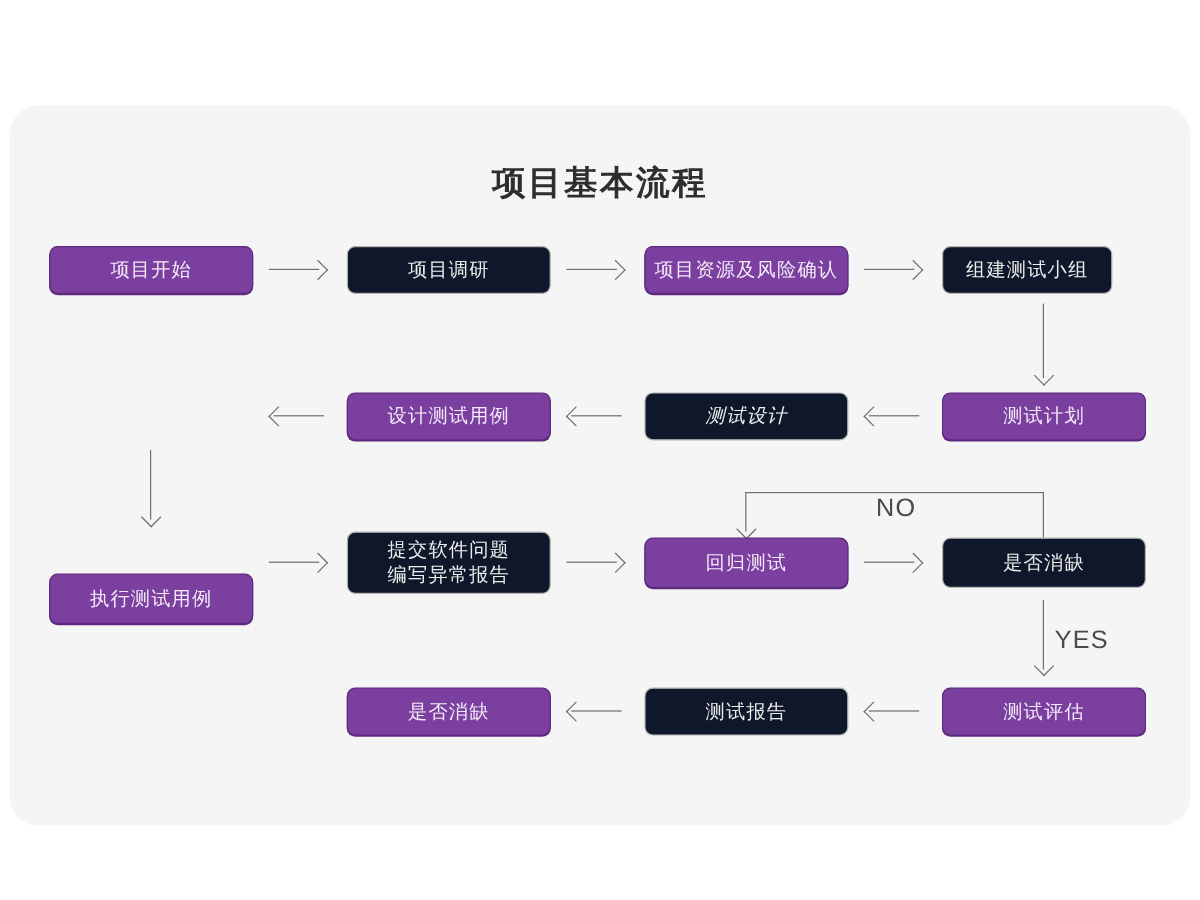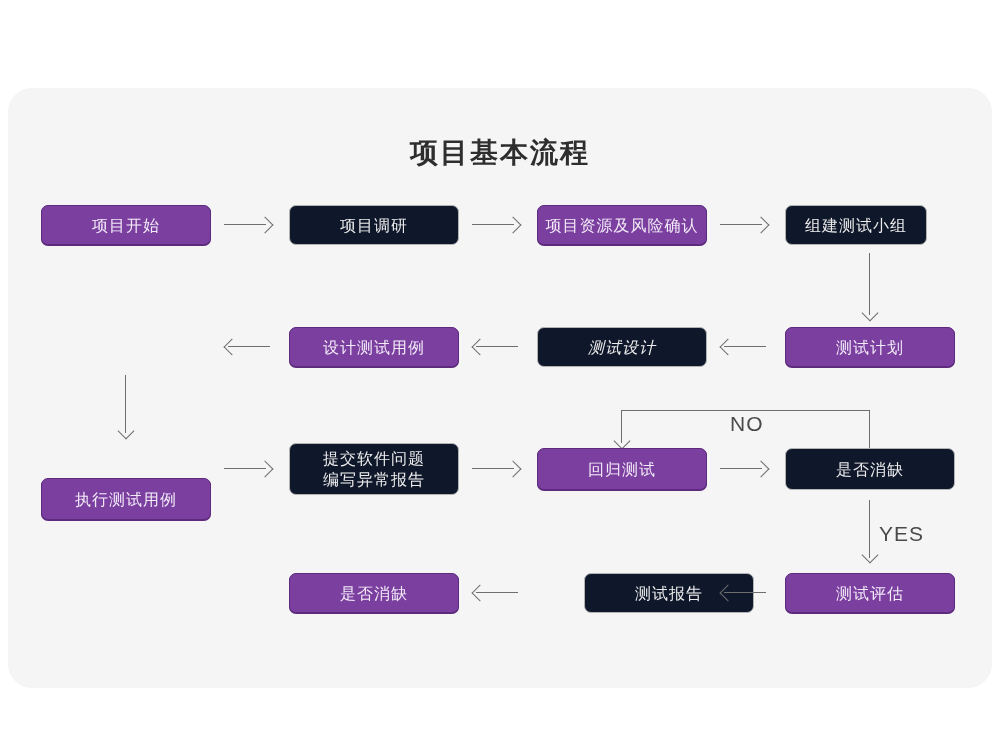--- a/index.html
+++ b/index.html
@@ -175,21 +175,21 @@
 
   <div class="line-h" style="left:720px; top:468px; width:42px;"></div>
   <div class="chev right" style="left:755px; top:463px;"></div>
 
   <div class="line-v" style="left:869px; top:500px; height:58px;"></div>
   <div class="chev down" style="left:864px; top:549px;"></div>
   <div class="edge-label" style="left:879px; top:522px;">YES</div>
 
   <div class="box purple" style="left:289px; top:573px; width:170px; height:40px;">是否消缺</div>
 
-  <div class="box gray" style="left:537px; top:573px; width:170px; height:40px;margin-left:47px;">测试报告</div>
+  <div class="box gray" style="left:537px; top:573px; width:170px; height:40px;">测试报告</div>
 
   <div class="box purple" style="left:785px; top:573px; width:170px; height:40px;">测试评估</div>
 
   <div class="line-h" style="left:476px; top:592px; width:42px;"></div>
   <div class="chev left" style="left:474px; top:587px;"></div>
 
   <div class="line-h" style="left:724px; top:592px; width:42px;"></div>
   <div class="chev left" style="left:722px; top:587px;"></div>
 
 </div>

